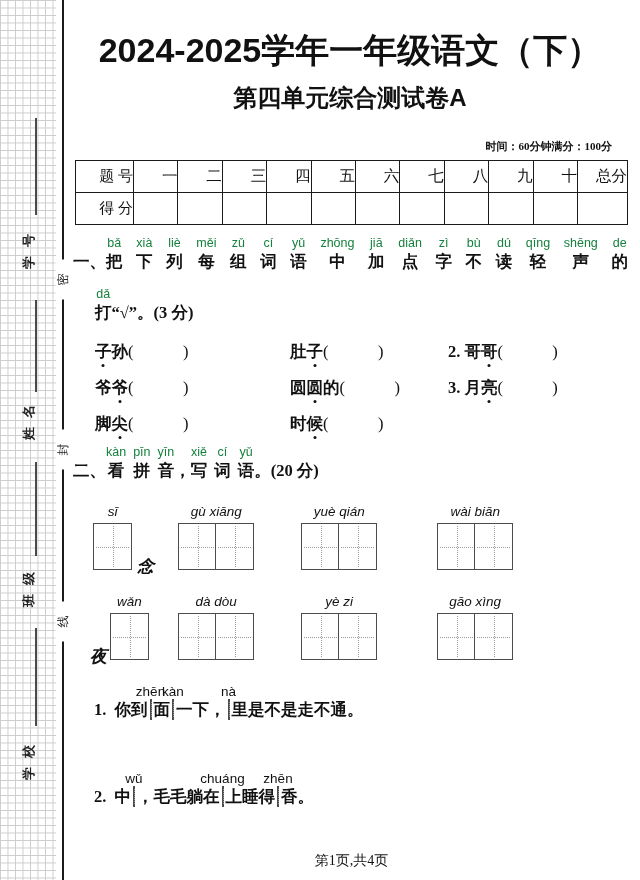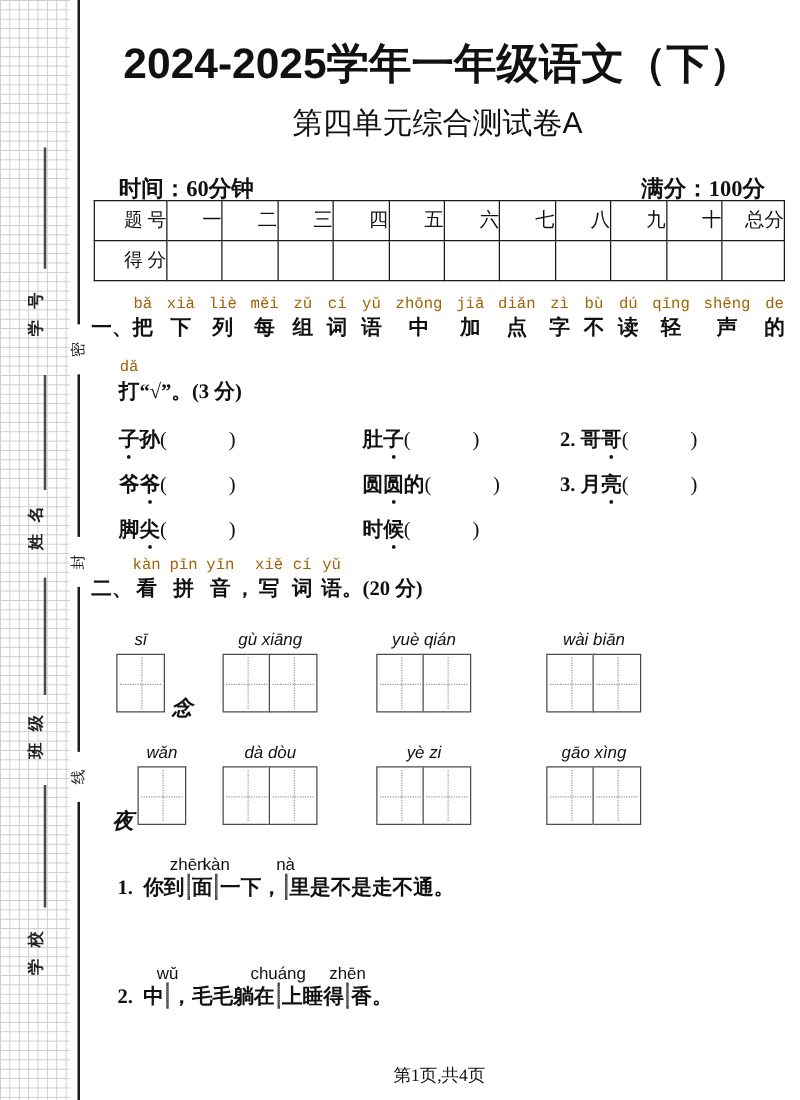--- a/index.html
+++ b/index.html
@@ -16,36 +16,36 @@
   .side-label{position:absolute;width:80px;height:20px;text-align:center;
     transform:rotate(-90deg);font-size:13px;font-weight:600;letter-spacing:9px;
     color:#222;line-height:20px;white-space:nowrap;}
   .seal-char{position:absolute;width:40px;height:15px;text-align:center;
     transform:rotate(-90deg);font-size:12px;color:#222;background:#fff;line-height:15px;}
   
   .title{position:absolute;top:28px;left:72px;width:556px;text-align:center;
     font-family:"Liberation Sans","DejaVu Sans",sans-serif;font-weight:700;font-size:34px;
     letter-spacing:0px;white-space:nowrap;}
   .subtitle{position:absolute;top:82px;left:72px;width:556px;text-align:center;
-    font-family:"Liberation Sans","DejaVu Sans",sans-serif;font-weight:400;font-size:24px;}
+    font-family:"Liberation Sans","DejaVu Sans",sans-serif;font-weight:700;font-size:24px;}
   .info-row{position:absolute;top:139px;left:75px;width:553px;box-sizing:border-box;
-    padding:0 16px 0 20px;display:flex;justify-content:space-between;
-    font-size:18px;font-weight:700;}
+    padding:0 16px 0 20px;display:flex;justify-content:flex-end;
+    font-size:11px;font-weight:700;}
   
   .score-table{position:absolute;top:160px;left:75px;width:553px;border-collapse:collapse;
     table-layout:fixed;}
   .score-table td{border:1.6px solid #1b1b1b;height:31px;text-align:right;
     font-size:15.5px;padding:0;}
   .score-table td.lab{font-size:15px;}
   
   .qhead{position:absolute;display:flex;font-weight:700;font-size:16.5px;}
   .qlead,.qtail,.qmid{padding-top:16px;line-height:22px;white-space:pre;}
   .pr{display:flex;flex-direction:column;align-items:center;}
-  .py{font-family:Liberation Mono, monospace;font-weight:400;
-      font-size:12.5px;height:16px;line-height:16px;color:#a16207;white-space:nowrap;}
+  .py{font-family:Liberation Sans, sans-serif;font-weight:400;
+      font-size:12.5px;height:16px;line-height:16px;color:#15803d;white-space:nowrap;}
   .ch{font-size:16.5px;line-height:22px;}
   .justify{flex:1;display:flex;justify-content:space-between;}
   .gap6{display:flex;gap:7px;}
   
   .items{position:absolute;top:341px;left:95px;width:530px;display:grid;
     grid-template-columns:195px 158px 1fr;row-gap:15px;font-size:16.5px;
     line-height:21px;font-weight:600;}
   .qnum{font-weight:700;margin-right:4px;}
   .dotted{position:relative;display:inline-block;}
   .dotted::after{content:"";position:absolute;left:50%;bottom:-5px;width:3px;height:3px;

